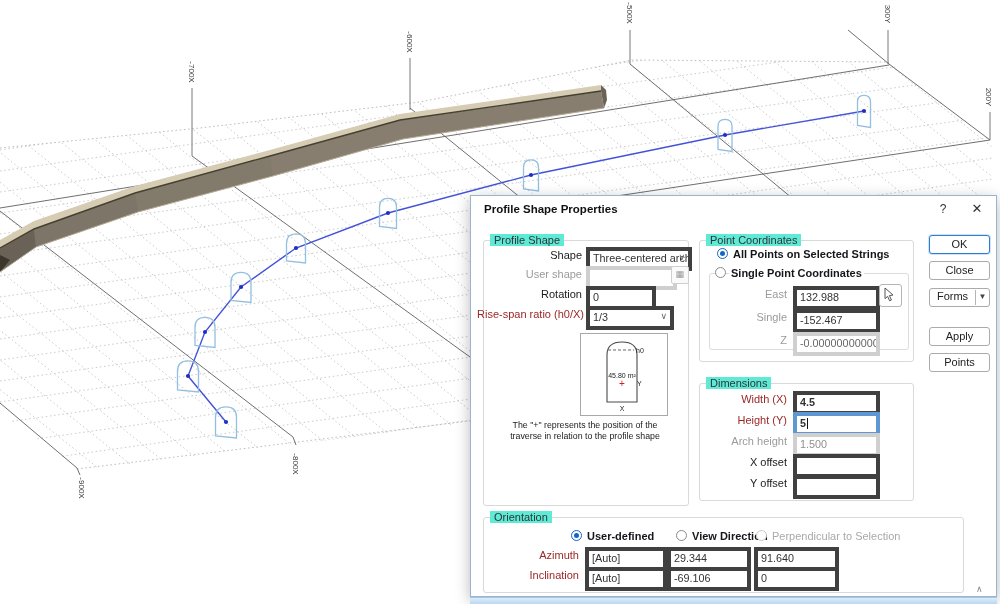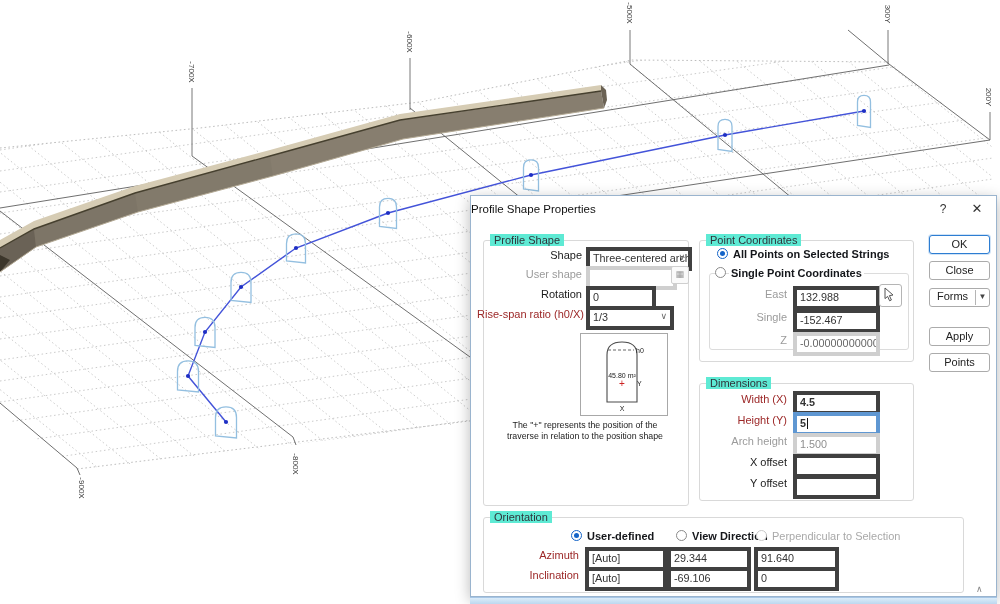--- a/index.html
+++ b/index.html
@@ -6,21 +6,21 @@
   body{width:1000px;height:604px;overflow:hidden;background:#fff;
        font-family:"Liberation Sans", sans-serif;position:relative;}
   #scene{position:absolute;left:0;top:0;}
   .axlbl{font-size:8px;fill:#3c3c3c;}
 
   
   #dialog{position:absolute;left:470px;top:195px;width:527px;height:402px;
           background:#fff;border:1px solid #9ab4ce;box-shadow:0 4px 14px rgba(0,0,0,.28);
           font-size:11px;color:#1b1b1b;box-sizing:border-box;}
   #titlebar{position:absolute;left:0;top:0;right:0;height:26px;line-height:26px;
-            font-size:11.5px;color:#111;}
+            padding-left:13px;font-size:11.5px;color:#111;font-weight:bold;}
   .titlebtn{position:absolute;top:0;width:22px;height:26px;line-height:26px;text-align:center;
             color:#333;font-size:12px;cursor:default;}
   #btn-help{right:42px;} #btn-x{right:8px;font-size:13px;}
   .grp{position:absolute;border:1px solid #d9d9d9;border-radius:3px;}
   .legend{position:absolute;top:-7px;left:6px;background:#5eead4;padding:0 4px;
           font-size:11px;color:#30343b;white-space:nowrap;}
   .lbl{position:absolute;text-align:right;white-space:nowrap;font-size:11px;color:#1b1b1b;}
   .lbl.red{color:#9c2727;} .lbl.dis{color:#9b9b9b;}
   .fld{position:absolute;height:14px;border:4px solid #404040;background:#fff;
        padding:1px 3px;font-size:10.8px;color:#333;white-space:nowrap;overflow:hidden;}
@@ -238,21 +238,21 @@
       <line x1="27" y1="16" x2="53" y2="16" stroke="#555" stroke-width="0.9" stroke-dasharray="3,2"></line>
       <text x="55" y="19" font-size="7" fill="#222">h0</text>
       <text x="41" y="44" font-size="7" fill="#222" text-anchor="middle">45.80 m²</text>
       <text x="41" y="53" font-size="10" fill="#cc2222" text-anchor="middle">+</text>
       <text x="56" y="52" font-size="7" fill="#222">Y</text>
       <text x="41" y="77" font-size="7" fill="#222" text-anchor="middle">X</text>
     </svg>
   </div>
   <div class="caption">
     <div>The "+" represents the position of the</div>
-    <div>traverse in relation to the position shape</div>
+    <div>traverse in relation to the profile shape</div>
   </div>
 
   <div class="grp" style="left:228px;top:44px;width:213px;height:120px;">
     <span class="legend">Point Coordinates</span>
   </div>
   <div class="radio sel" style="left:246px;top:52px;"></div>
   <div class="rlbl" style="left:262px;top:52px;">All Points on Selected Strings</div>
   <div id="subgrp"></div>
   <div class="radio" style="left:244px;top:71px;background:#fff;"></div>
   <div class="rlbl" style="left:258px;top:71px;background:#fff;padding:0 2px;">Single Point Coordinates</div>

